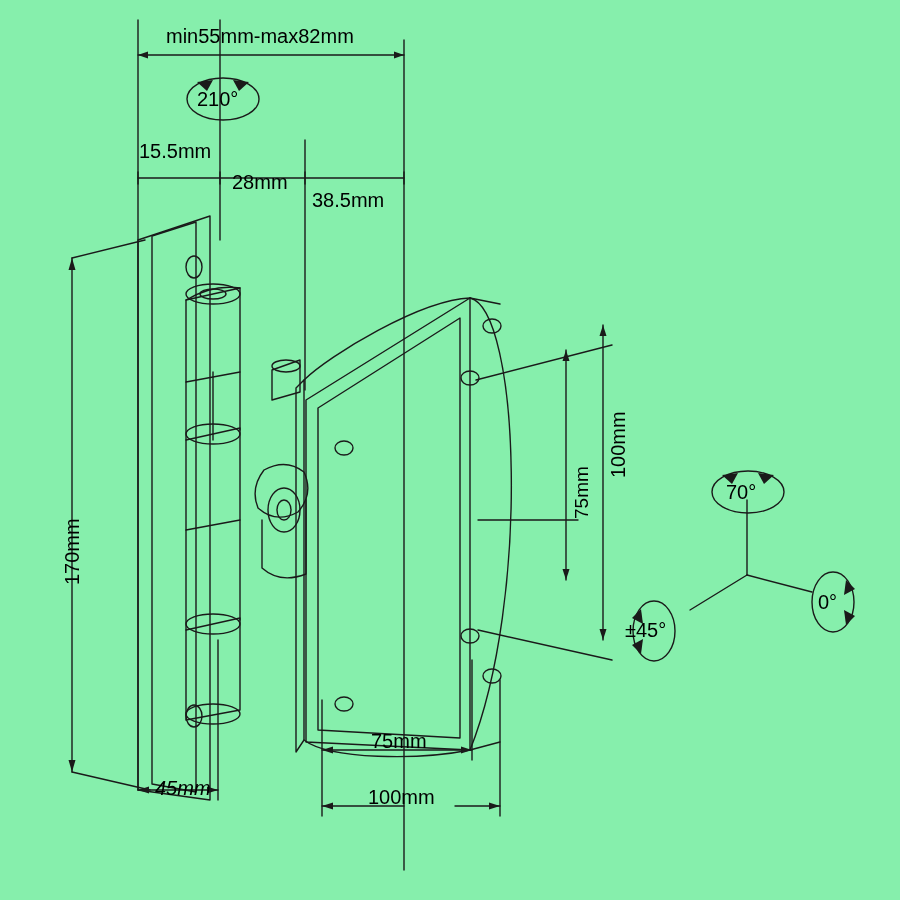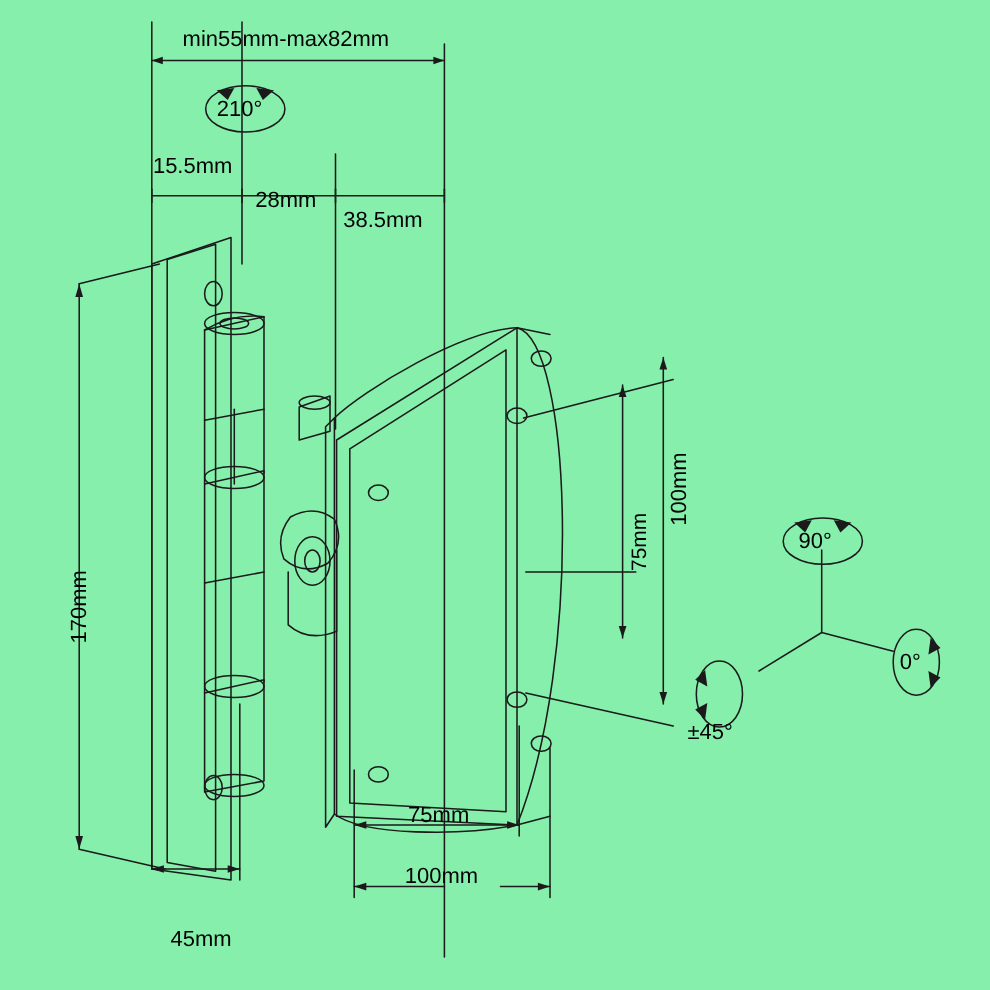--- a/index.html
+++ b/index.html
@@ -204,21 +204,21 @@
   <div class="lbl lbl-20 rot90" style="left:62px; top:585px;">170mm</div>
 
   <div class="lbl lbl-20 rot90" style="left:608px; top:478px;">100mm</div>
 
   <div class="lbl lbl-19 rot90" style="left:572px; top:519px;">75mm</div>
 
   <div class="lbl lbl-20" style="left:371px; top:731px;">75mm</div>
 
   <div class="lbl lbl-20" style="left:368px; top:787px;">100mm</div>
 
-  <div class="lbl lbl-20" style="left:155px; top:844px;">45mm</div>
-
-  <div class="lbl lbl-20" style="left:726px; top:482px;">90°</div>
+  <div class="lbl lbl-20" style="left:155px; top:778px;font-style:italic;">45mm</div>
+
+  <div class="lbl lbl-20" style="left:726px; top:482px;">70°</div>
 
   <div class="lbl lbl-20" style="left:818px; top:592px;">0°</div>
 
-  <div class="lbl lbl-20" style="left:625px; top:656px;">±45°</div>
+  <div class="lbl lbl-20" style="left:625px; top:620px;">±45°</div>
 
 </div>
 
 </body></html>

